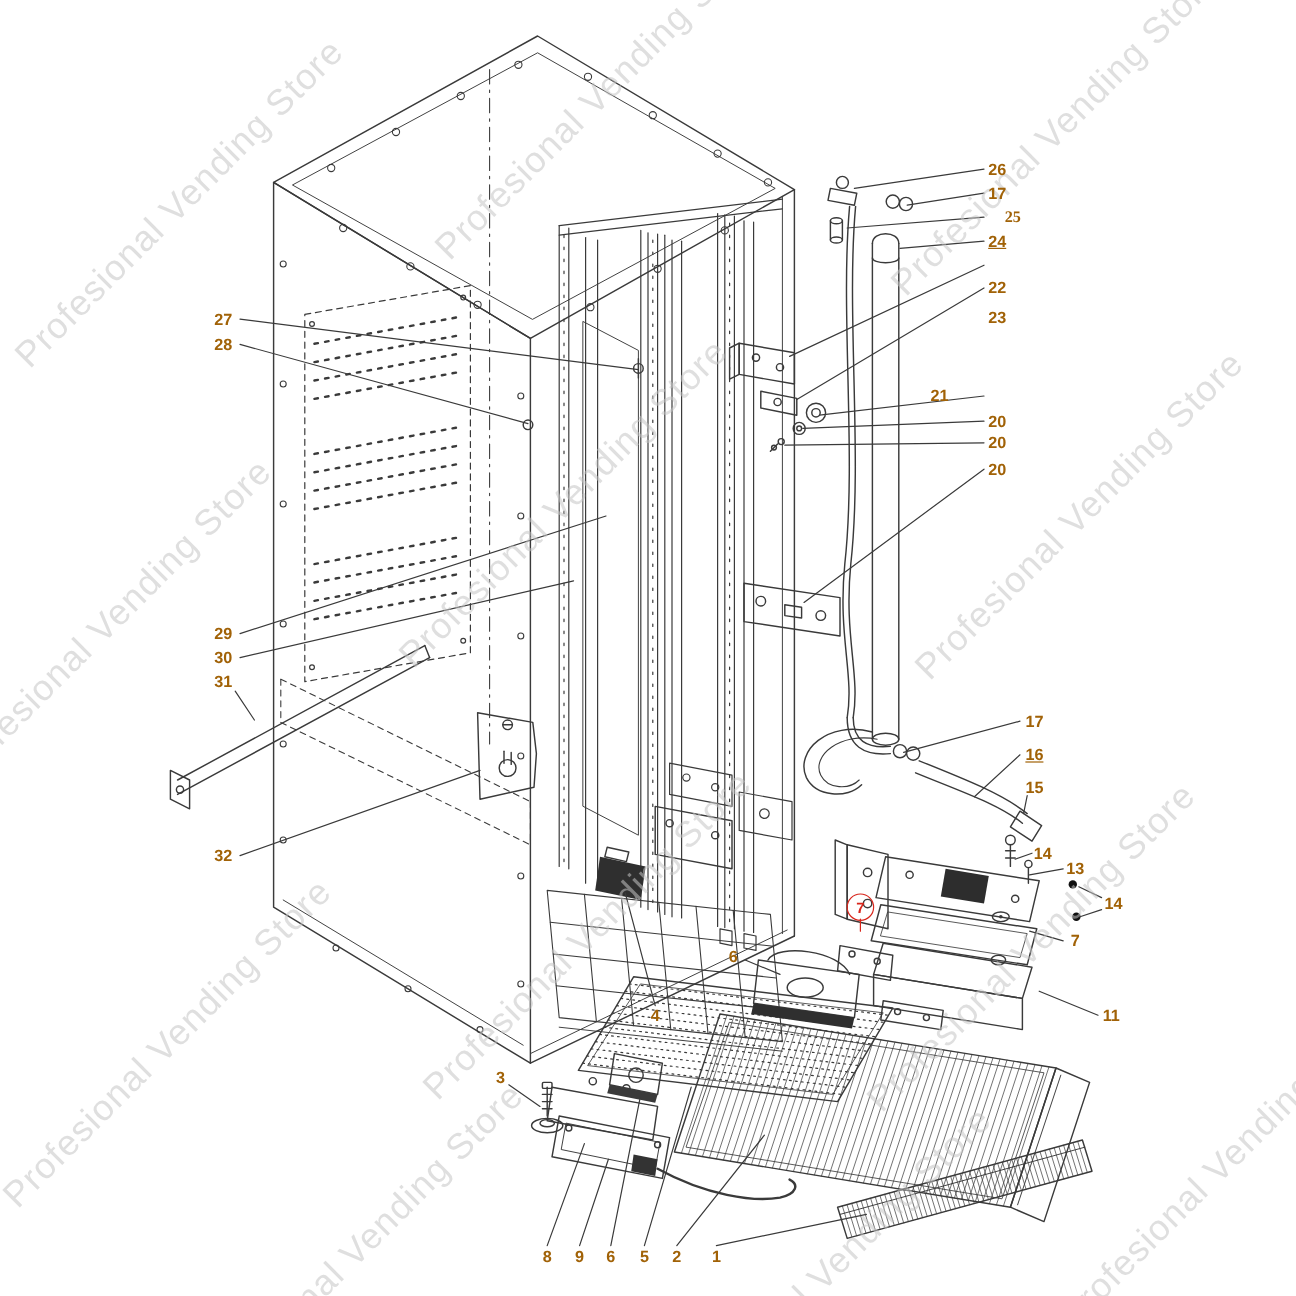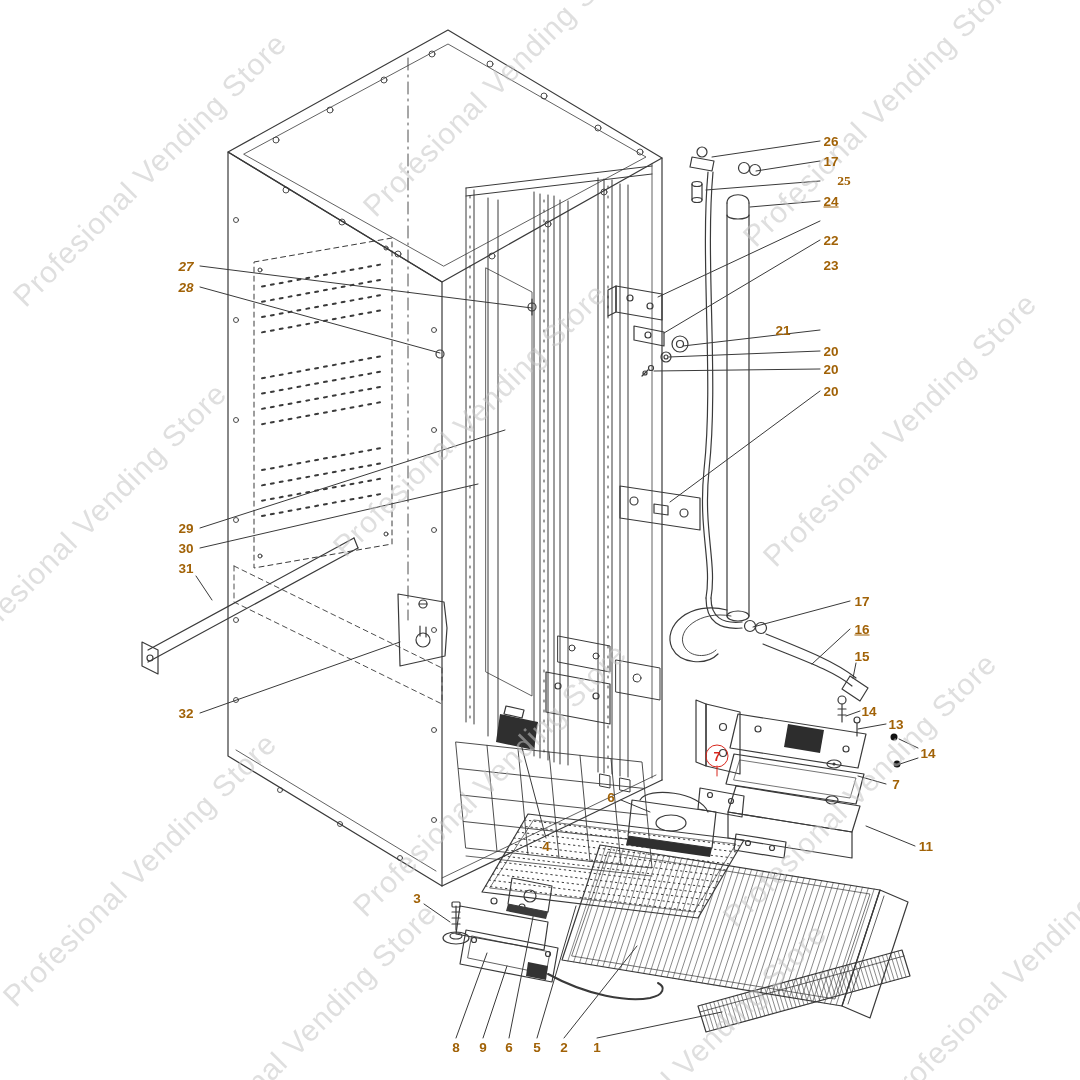--- a/index.html
+++ b/index.html
@@ -460,22 +460,22 @@
         <line x1="483" y1="1038" x2="507" y2="966"></line>
         <line x1="509" y1="1038" x2="534" y2="912"></line>
         <line x1="537" y1="1038" x2="576" y2="906"></line>
         <line x1="564" y1="1038" x2="637" y2="946"></line>
         <line x1="597" y1="1038" x2="722" y2="1012"></line>
       </g>
     </g>
   </svg>
 
   <div id="callout-layer">
-      <div class="callout" style="left: 186px; top: 266px; font-style: italic;">27</div>
-      <div class="callout" style="left: 186px; top: 287px; font-style: italic;">28</div>
+      <div class="callout" style="left: 186px; top: 266px;">27</div>
+      <div class="callout" style="left: 186px; top: 287px;">28</div>
       <div class="callout" style="left: 186px; top: 528px;">29</div>
       <div class="callout" style="left: 186px; top: 548px;">30</div>
       <div class="callout" style="left: 186px; top: 568px;">31</div>
       <div class="callout" style="left: 186px; top: 713px;">32</div>
       <div class="callout" style="left: 417px; top: 898px;">3</div>
       <div class="callout" style="left: 546px; top: 846px;">4</div>
       <div class="callout" style="left: 831px; top: 141px;">26</div>
       <div class="callout" style="left: 831px; top: 161px;">17</div>
       <div class="callout" style="left: 844px; top: 181px; font-family: Liberation Serif, serif;">25</div>
       <div class="callout" style="left: 831px; top: 201px; text-decoration: underline;">24</div>

